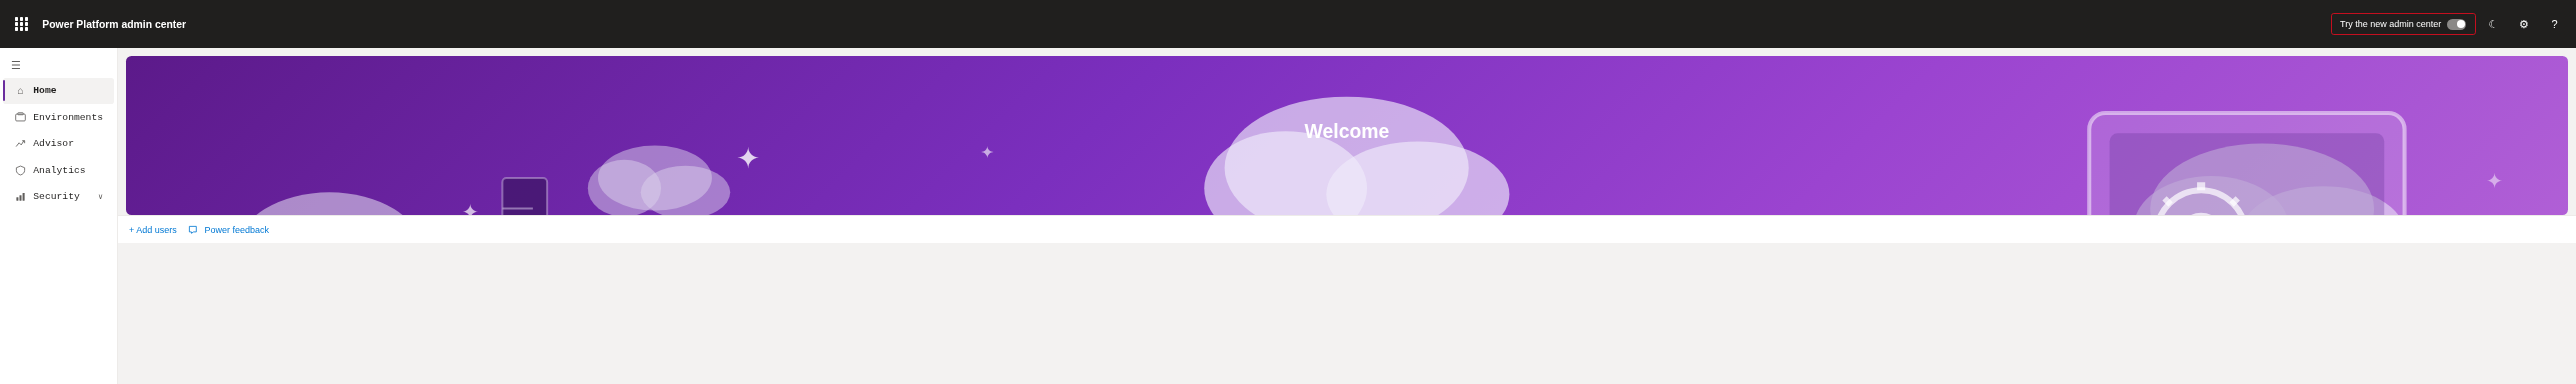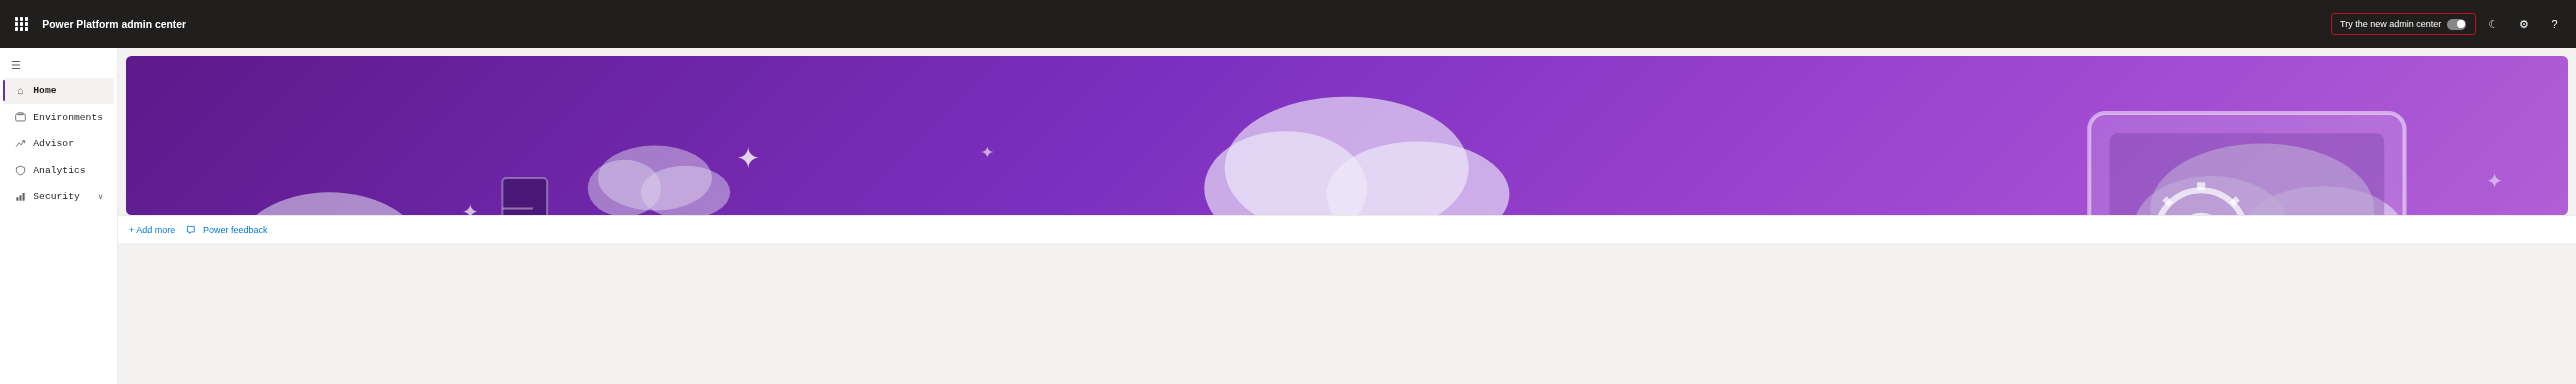--- a/index.html
+++ b/index.html
@@ -391,26 +391,27 @@
 
         <path d="M0 180 Q100 130 200 160 Q300 190 400 150 Q450 130 500 145 L500 230 L0 230 Z" fill="rgba(80,20,120,0.5)"></path>
         <path d="M0 200 Q80 170 160 185 Q240 200 320 175 Q380 160 450 170 L450 230 L0 230 Z" fill="rgba(60,15,100,0.6)"></path>
 
         <rect x="340" y="155" width="12" height="65" rx="3" fill="rgba(220,200,240,0.7)"></rect>
         <rect x="338" y="150" width="16" height="10" rx="2" fill="rgba(180,150,200,0.8)"></rect>
         <polygon points="340,220 352,220 346,235" fill="rgba(200,180,210,0.7)"></polygon>
       </svg>
 
       <div class="hero-content">
+        <div class="hero-title">Welcome</div>
       </div>
     </div>
 
     <div class="bottom-toolbar">
       <button class="toolbar-btn">
-        <span>+ Add more</span>
+        <span>+ Add users</span>
       </button>
       <button class="toolbar-btn">
         <svg width="9.7" height="9.7" viewBox="0 0 14 14" fill="none" style="margin-right:2.8px">
           <path d="M2 2h10v8H8l-3 2v-2H2V2z" stroke="#0078d4" stroke-width="1.2" fill="none"></path>
         </svg>
         <span>Power feedback</span>
       </button>
     </div>
 
   </div>

